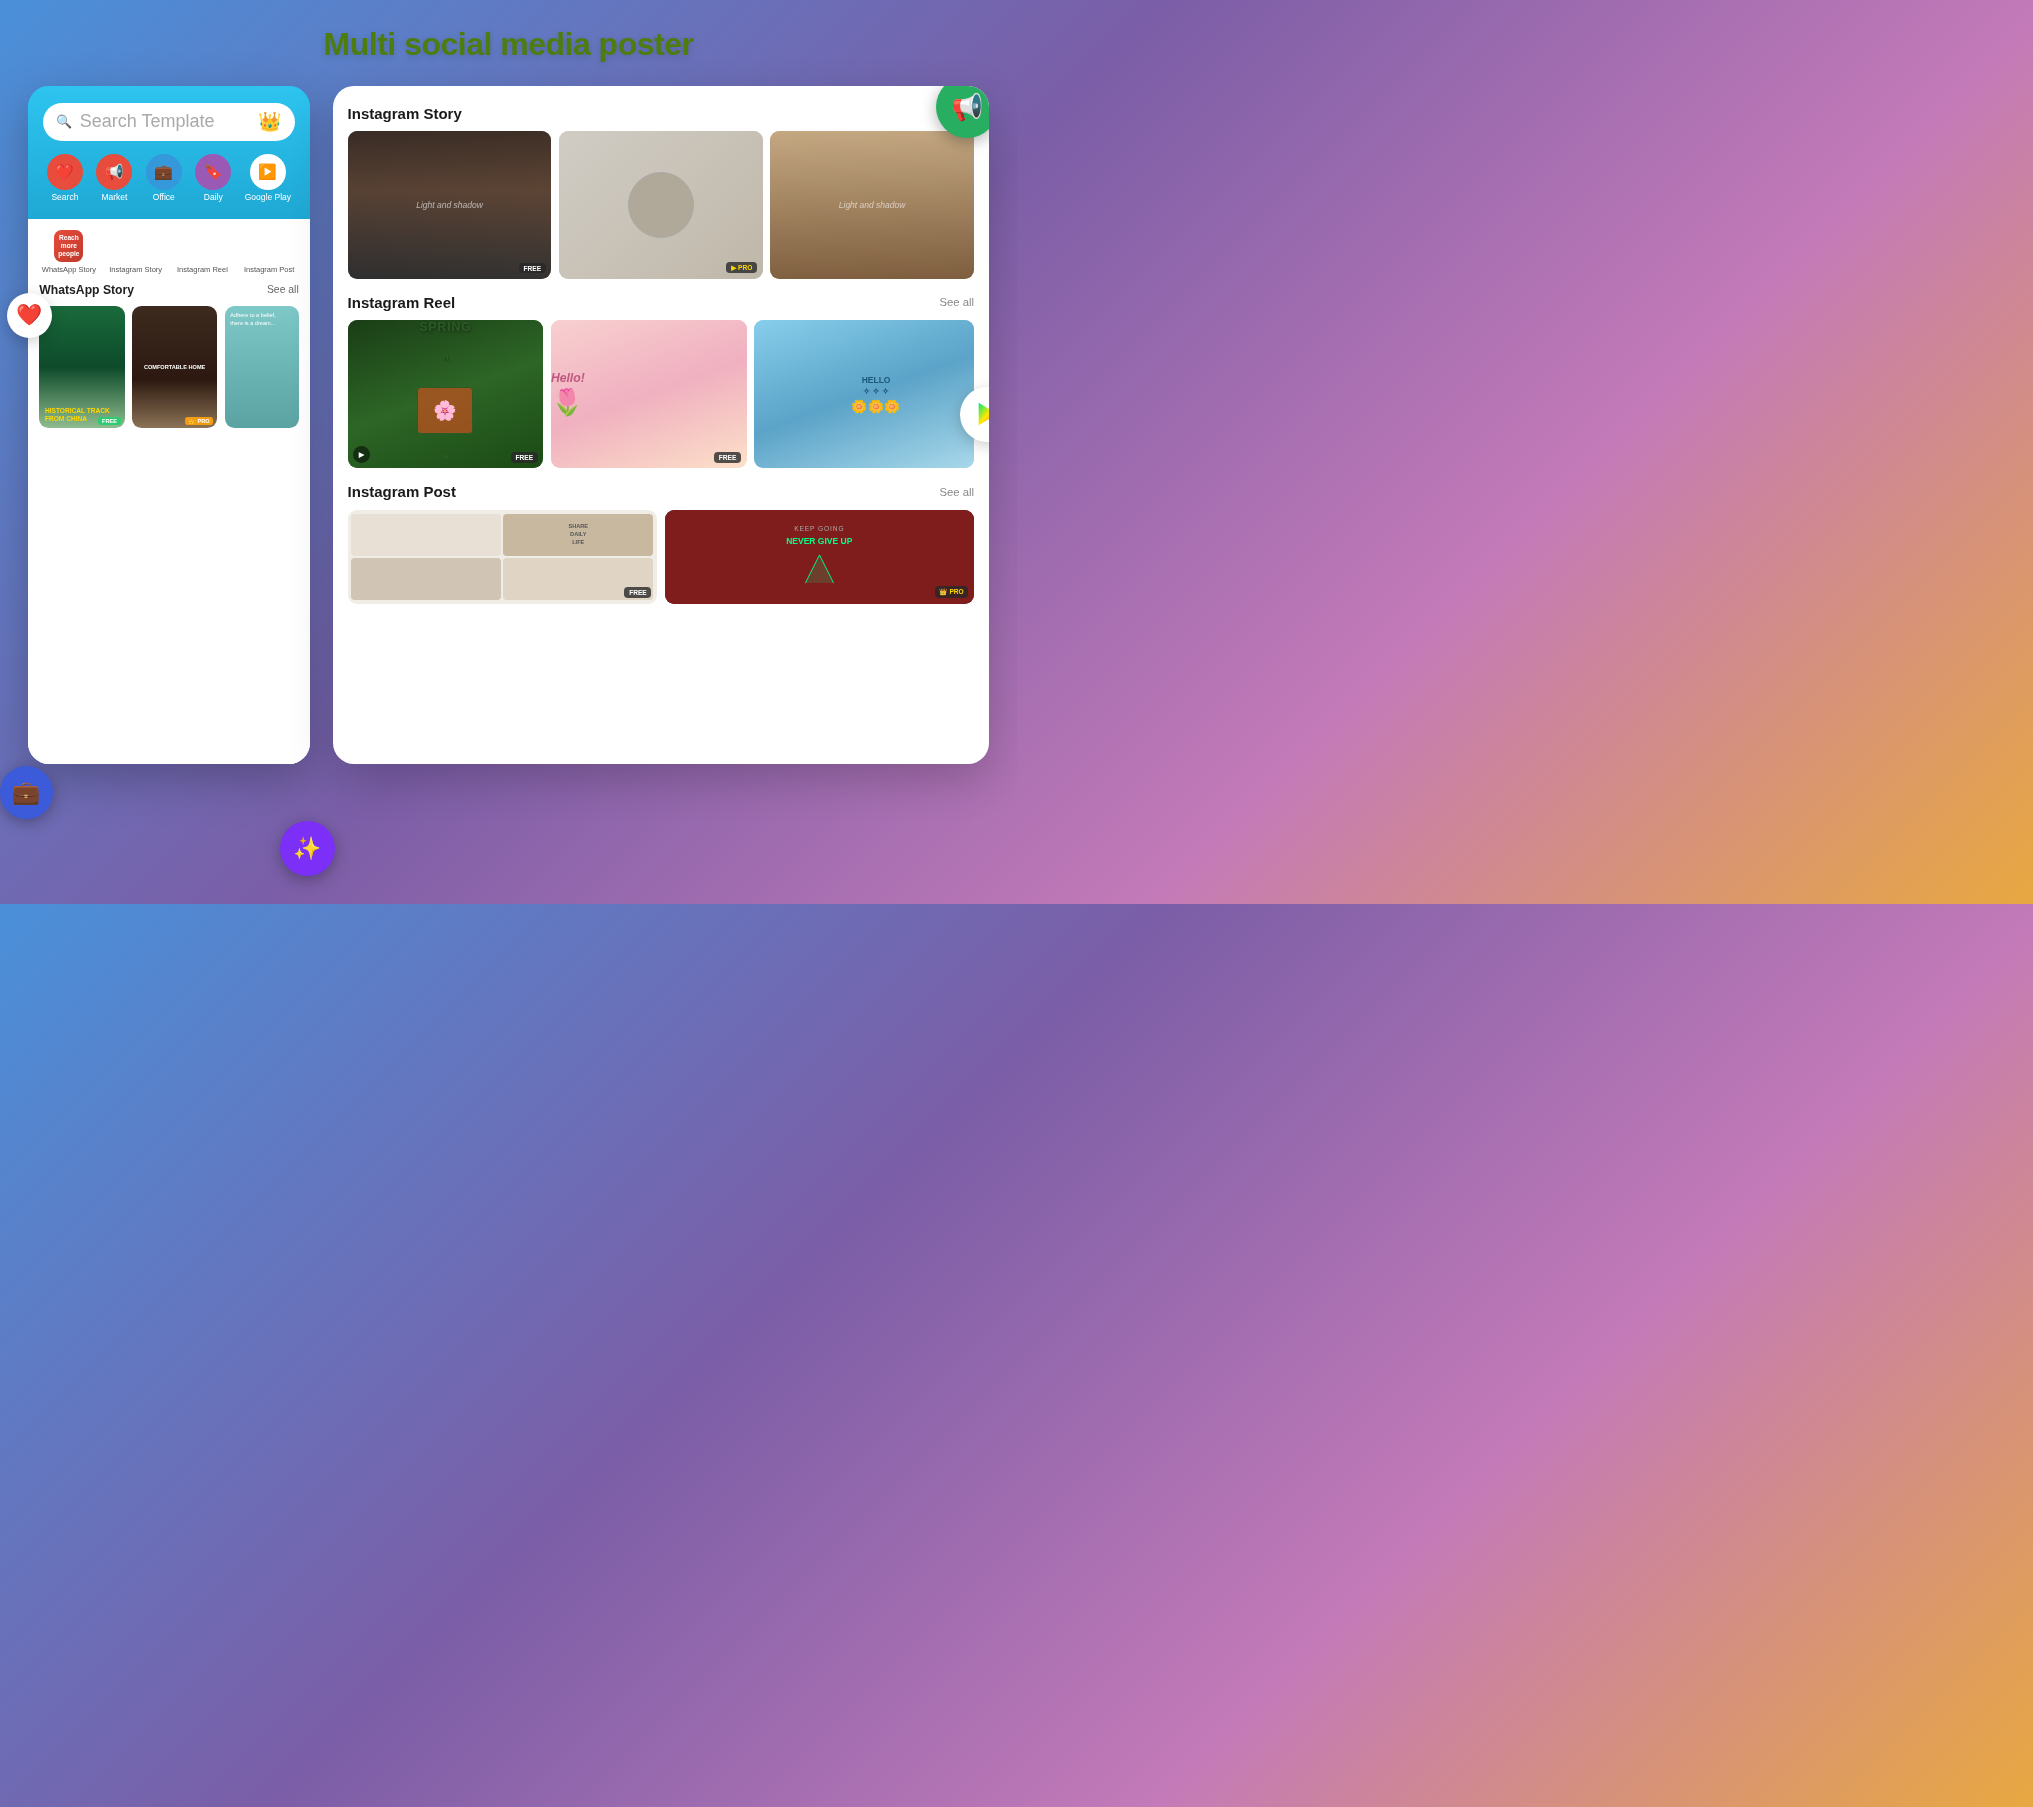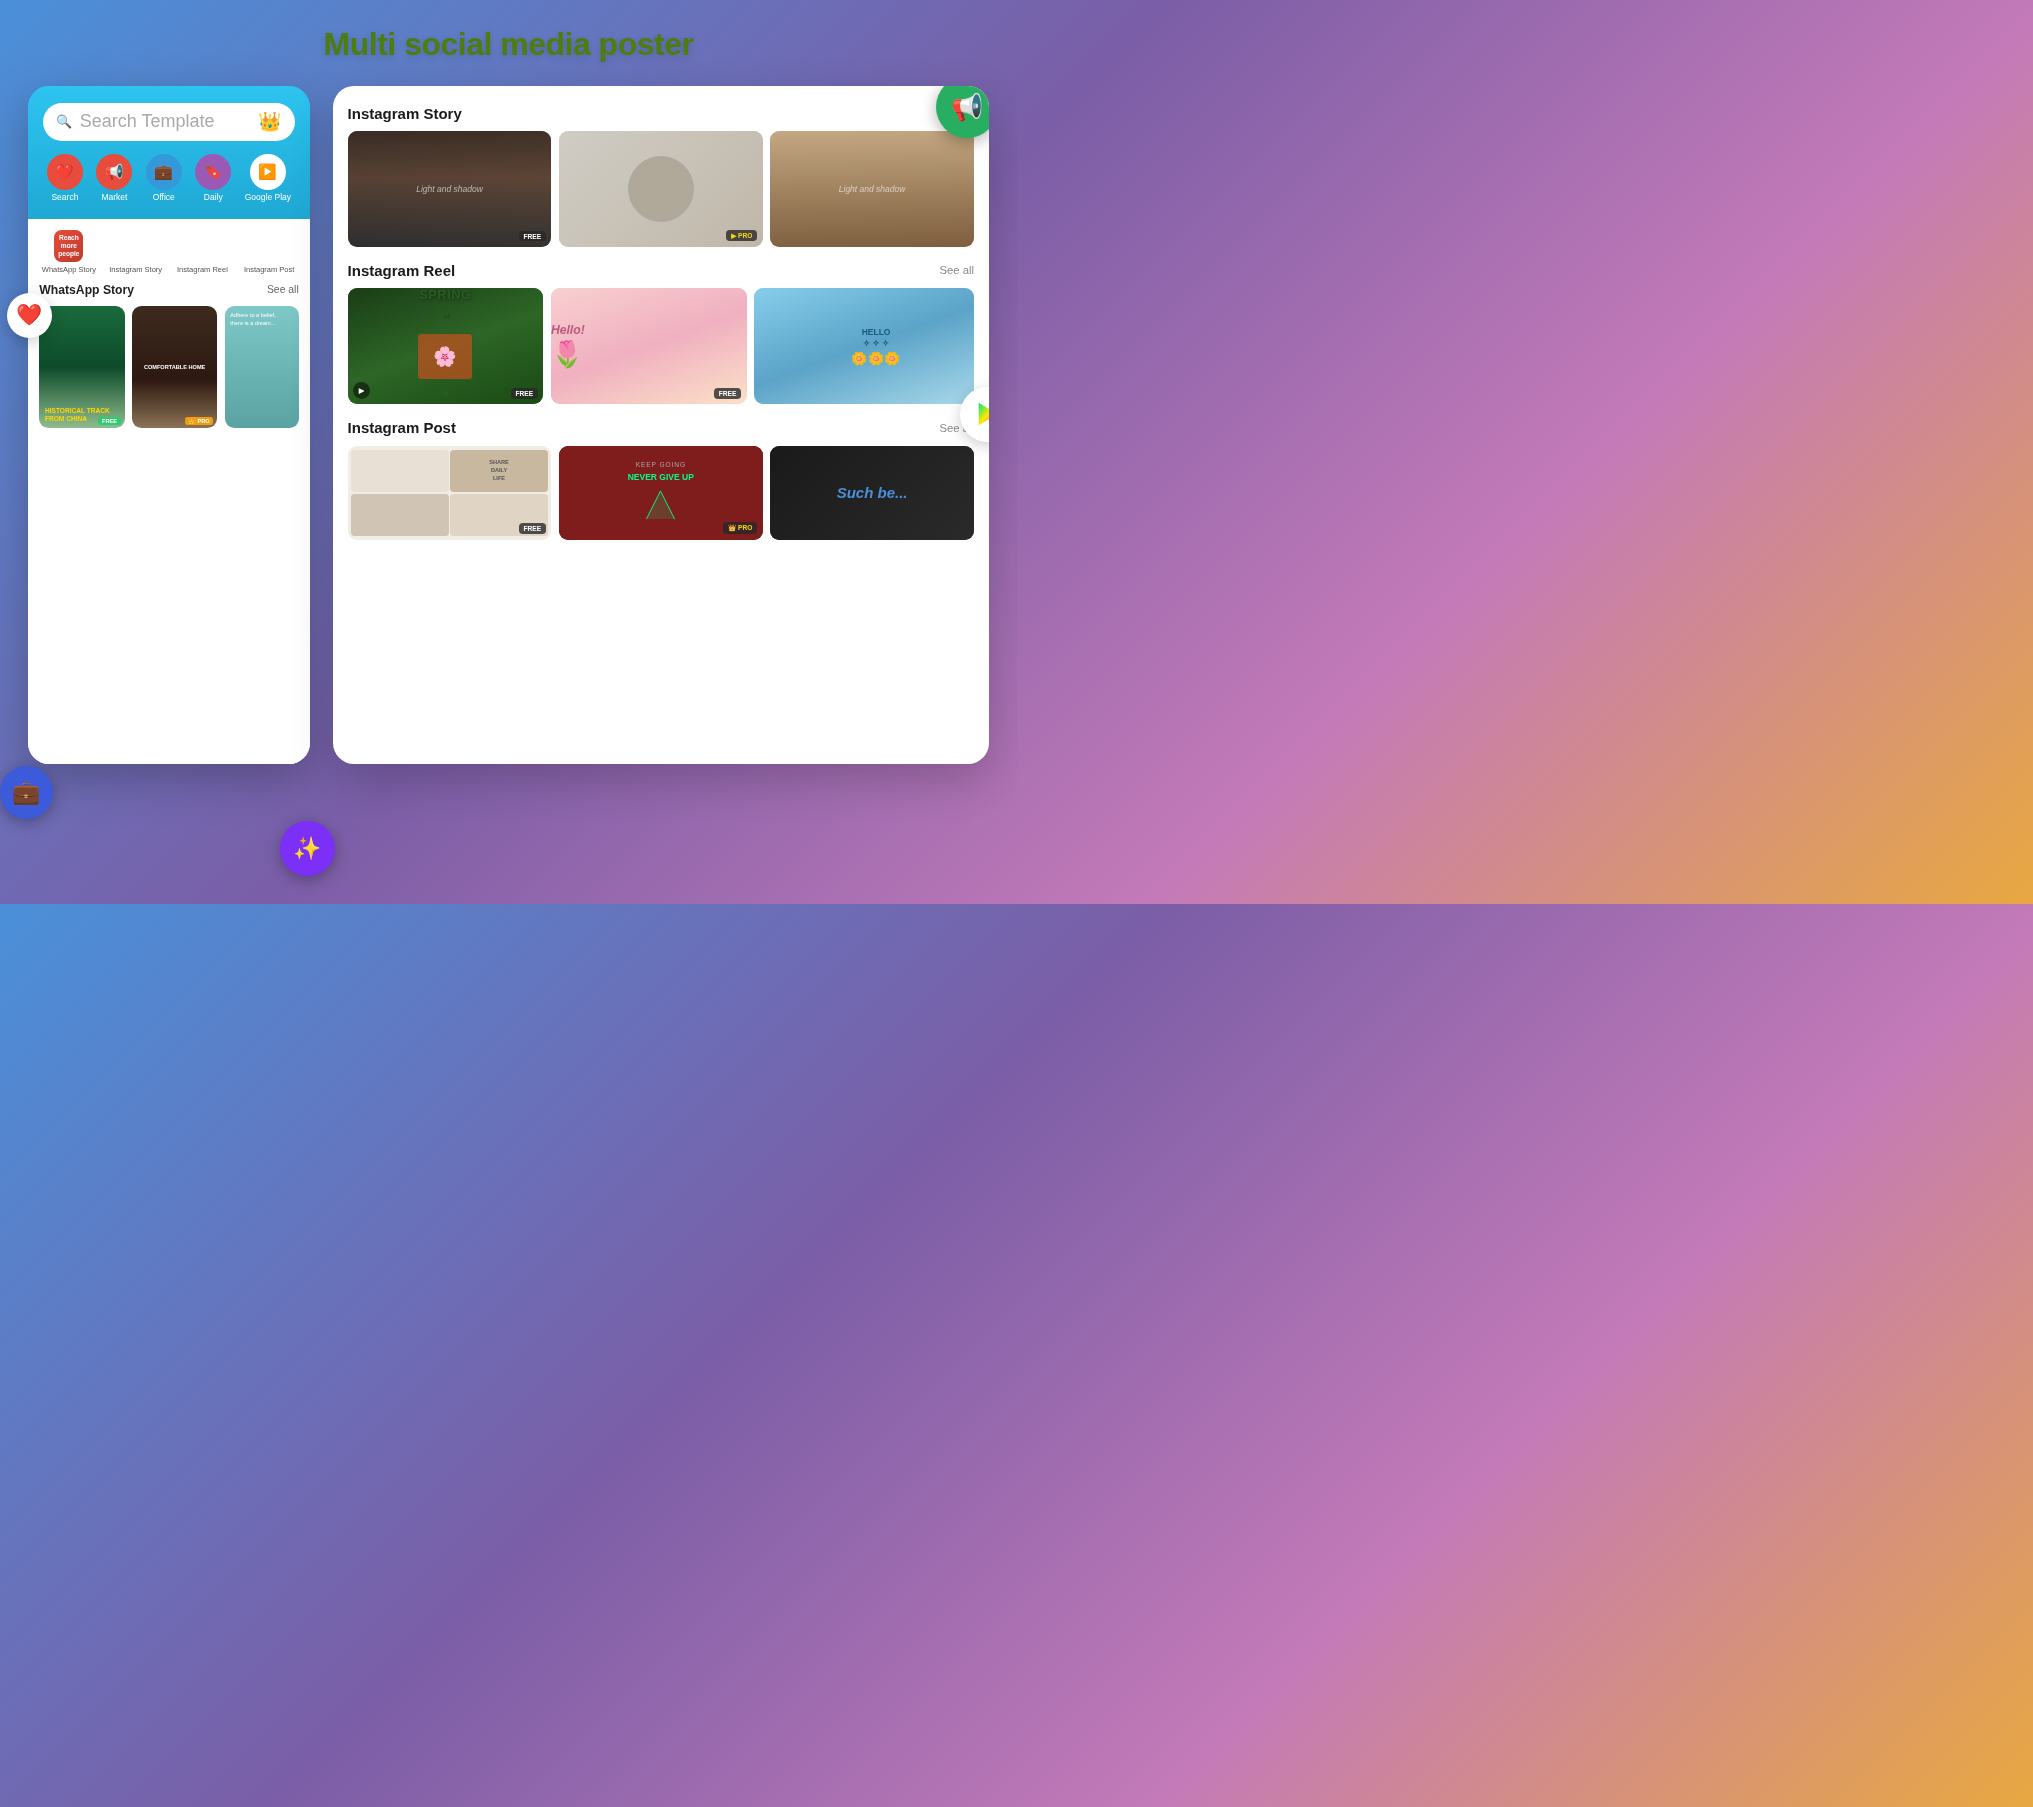--- a/index.html
+++ b/index.html
@@ -352,21 +352,21 @@
       cursor: pointer;
     }
 
     .instagram-grid {
       display: flex;
       gap: 7.5px;
     }
 
     .insta-thumb {
       flex: 1;
-      height: 116px;
+      height: 148px;
       border-radius: 9.4px;
       overflow: hidden;
       position: relative;
     }
 
     .insta-1 {
       background: linear-gradient(135deg, #2c3e50, #8e7a6a);
       display: flex;
       align-items: center;
       justify-content: center;
@@ -759,24 +759,19 @@
             <span style="color:#aaa; font-size:6.6px; letter-spacing:0.9px; text-transform:uppercase;">keep going</span>
             <span class="post-text-never" style="font-size:8.5px; color:#00ff88; font-weight:900; text-align:center; text-transform:uppercase;">NEVER GIVE UP</span>
             <div style="width:47px; height:38px; position:relative;">
               <svg width="47" height="38" viewBox="0 0 50 40">
                 <path d="M10 35 L25 5 L40 35" fill="rgba(0,255,136,0.15)" stroke="#00ff88" stroke-width="1"></path>
               </svg>
             </div>
           </div>
           <span class="badge-pro-r" style="z-index:1;">👑 PRO</span>
         </div>
-        <div class="insta-thumb post-3" style="height:94px;">
-          <div style="position:absolute; inset:0; background:linear-gradient(135deg, #1a1a1a, #2a2a2a); display:flex; align-items:center; justify-content:center;">
-            <span class="post-text-script" style="color:#4a90d9; font-size:15px; font-style:italic; font-weight:bold;">Such be...</span>
-          </div>
-        </div>
       </div>
     </div>
 
   </div>
 
 </div>
 
 
 </body></html>

